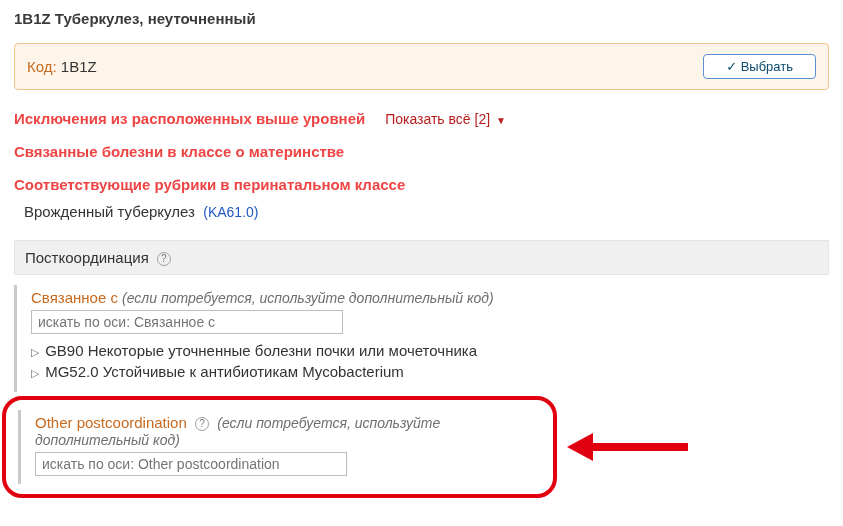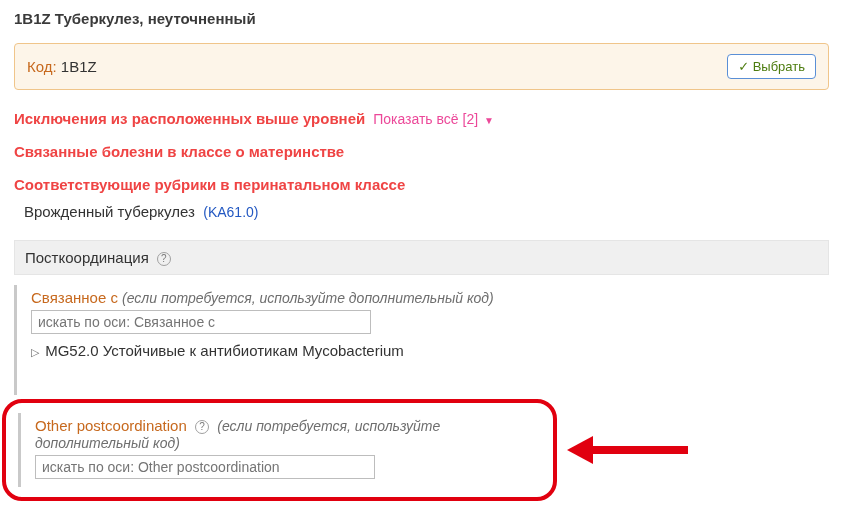--- a/index.html
+++ b/index.html
@@ -33,40 +33,40 @@
   }
   .code-bar .left .code-label {
     color: #c7691e;
   }
   .code-bar .left .code-value {
     color: #333;
   }
   .select-btn {
     border: 1px solid #5a8fd6;
     background: #fff;
-    color: #4d7c0f;
+    color: #0c4a6e;
     border-radius: 4px;
-    padding: 4px 10px;
+    padding: 4px 22px;
     font-size: 13px;
     cursor: pointer;
   }
   .section-h {
     font-weight: 700;
     font-size: 15px;
     color: #ef4444;
     margin-bottom: 6px;
   }
   .section {
     margin-bottom: 16px;
   }
   .show-all-link {
-    color: #ec4899;
+    color: #b91c1c;
     font-size: 14px;
     text-decoration: none;
-    margin-left: 4px;
+    margin-left: 16px;
     cursor: pointer;
   }
   .show-all-link .tri {
     font-size: 10px;
     margin-left: 2px;
   }
   .rubric-line {
     padding: 4px 0 4px 10px;
     font-size: 15px;
     color: #333;
@@ -100,36 +100,36 @@
     margin-left: 4px;
     line-height: 1;
     vertical-align: middle;
   }
   .pc-body {
     border-left: 3px solid #c9c9c9;
     padding: 4px 0 4px 14px;
     margin-left: 0;
   }
   .axis-block {
-    margin-bottom: 30px;
+    margin-bottom: 6px;
   }
   .axis-title {
     font-size: 15px;
     margin-bottom: 4px;
   }
   .axis-title .axis-name {
     color: #c7691e;
   }
   .axis-title .axis-hint {
     color: #6e6e6e;
     font-style: italic;
     font-size: 14px;
   }
   .axis-input {
-    width: 340px;
+    width: 312px;
     padding: 3px 6px;
     border: 1px solid #bdbdbd;
     font-size: 14px;
     color: #888;
     background: #fff;
   }
   .axis-list {
     margin-top: 6px;
   }
   .axis-item {
@@ -218,20 +218,24 @@
 <div class="pc-body">
   <div class="axis-block">
     <div class="axis-title">
       <span class="axis-name">Связанное с</span>
       <span class="axis-hint">(если потребуется, используйте дополнительный код)</span>
     </div>
     <input class="axis-input" type="text" placeholder="искать по оси: Связанное с" style="">
     <div class="axis-list">
       <div class="axis-item">
         <span class="tri-right">▷</span>
+        <span>GB90 Некоторые уточненные болезни почки или мочеточника</span>
+      </div>
+      <div class="axis-item">
+        <span class="tri-right">▷</span>
         <span>MG52.0 Устойчивые к антибиотикам Mycobacterium</span>
       </div>
     </div>
   </div>
 </div>
 
 <div class="highlight-box">
   <div class="pc-body">
     <div class="axis-block" style="margin-bottom:4px;">
       <div class="axis-title">

